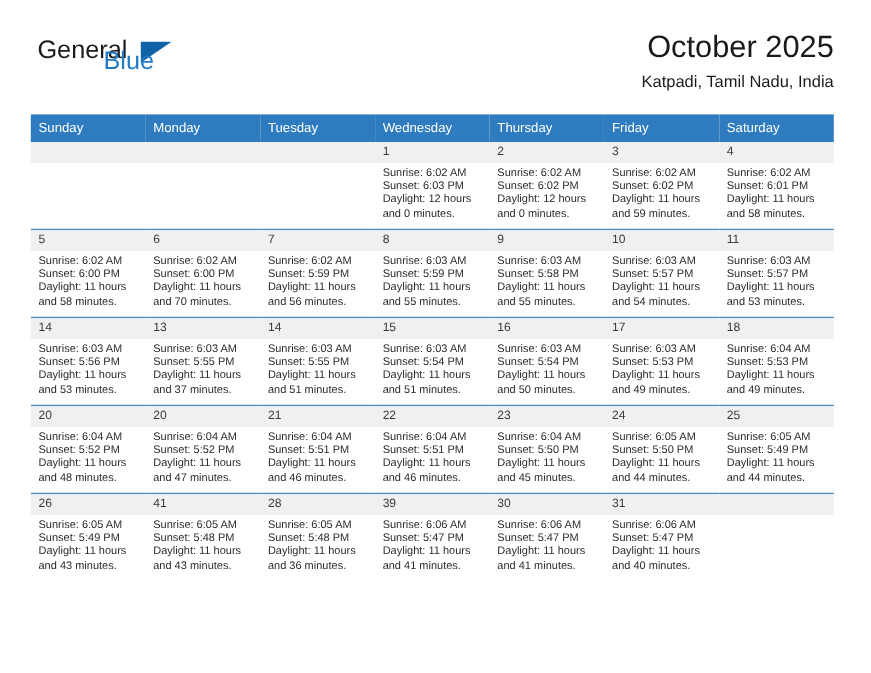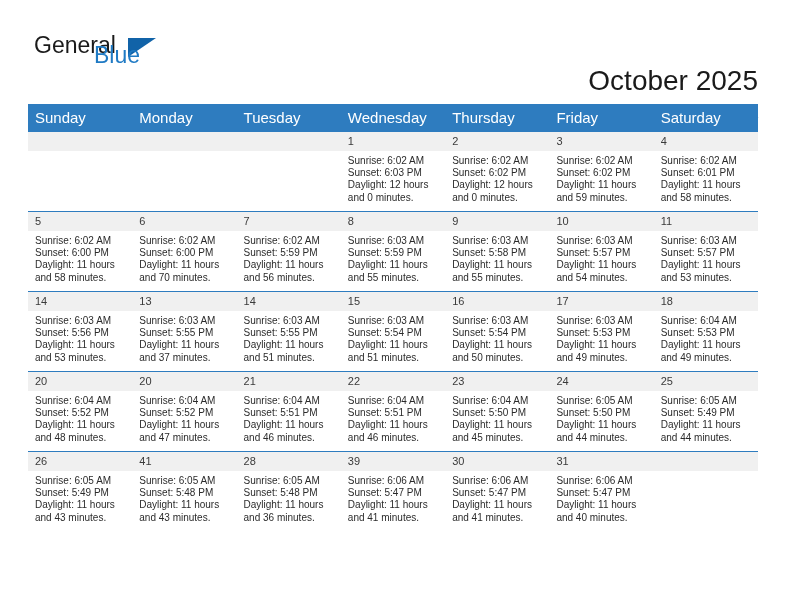--- a/index.html
+++ b/index.html
@@ -72,21 +72,20 @@
     right: 0;
     top: 0;
     text-align: right;
   }
   .cal-title {
     font-size: 28px;
     font-weight: normal;
     color: #1a1a1a;
     line-height: 34px;
     white-space: nowrap;
-    margin-top: 38px;
   }
   .cal-subtitle {
     margin-top: 6px;
     font-size: 15px;
     color: #1a1a1a;
     line-height: 18px;
     white-space: nowrap;
   }
 
   
@@ -94,21 +93,21 @@
     position: absolute;
     left: 28px;
     top: 104px;
     width: 730px;
     border-collapse: collapse;
     table-layout: fixed;
   }
   .calendar th {
     background: #2e7cbf;
     color: #ffffff;
-    font-size: 15px;
+    font-size: 12px;
     font-weight: normal;
     text-align: left;
     padding: 5px 0 5px 7px;
     height: 10px;
     border: none;
   }
   .calendar td {
     width: 104.28px;
     vertical-align: top;
     padding: 0;

